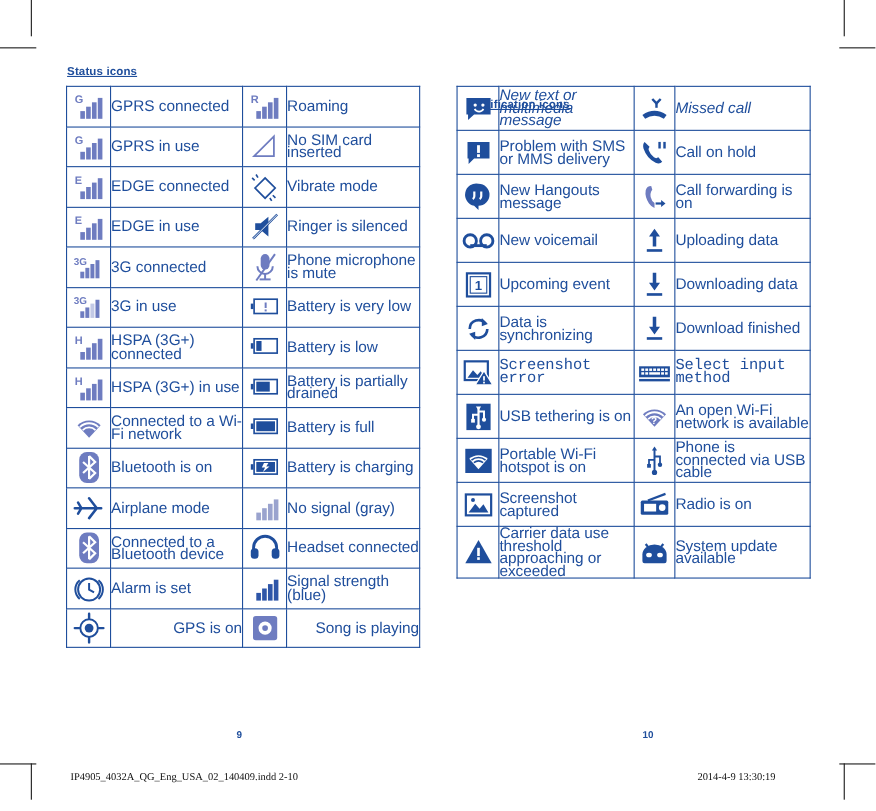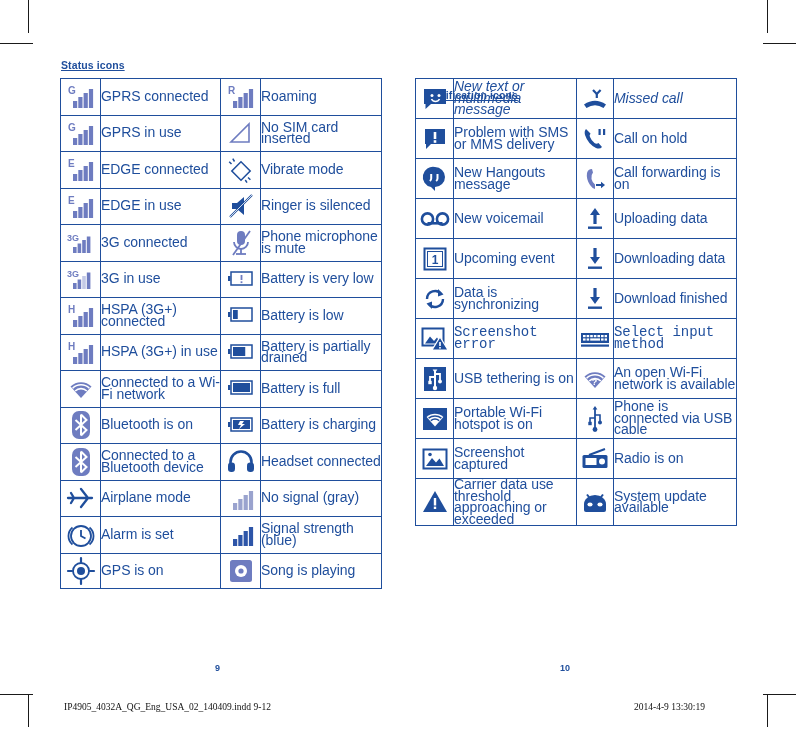--- a/index.html
+++ b/index.html
@@ -333,58 +333,58 @@
     <rect x="5" y="3" width="17" height="9" fill="#1F4E9C"></rect>
              <path d="M12 4 L10 8 L13 8 L11 12 L17 7 L14 7 L16 4 Z" fill="#ffffff"></path>
             </svg>
           </div>
         </td>
         <td class="cell-label">Battery is charging</td>
       </tr>
       <tr style="height: 36.5px;">
         <td class="cell-icon">
           <div class="iconbox">
+            <svg width="30" height="24" viewBox="0 0 30 24">
+        <path d="M2 12 L26 12 M22 12 L15 3 M22 12 L15 21 M8 12 L5 7 M8 12 L5 17" fill="none" stroke="#1F4E9C" stroke-width="2.3" stroke-linecap="round"></path>
+            </svg>
+          </div>
+        </td>
+        <td class="cell-label">Airplane mode</td>
+        <td class="cell-icon">
+          <div class="iconbox">
+            <svg width="30" height="27" viewBox="0 0 30 27">
+              <rect x="7" y="18" width="4.2" height="7" fill="#9AA3CE"></rect>
+              <rect x="12.3" y="14" width="4.2" height="11" fill="#9AA3CE"></rect>
+              <rect x="17.6" y="10" width="4.2" height="15" fill="#9AA3CE"></rect>
+              <rect x="22.9" y="6" width="4.2" height="19" fill="#9AA3CE"></rect>
+            </svg>
+          </div>
+        </td>
+        <td class="cell-label">No signal (gray)</td>
+      </tr>
+      <tr style="height: 36.5px;">
+        <td class="cell-icon">
+          <div class="iconbox">
             <svg width="22" height="30" viewBox="0 0 22 30">
         <rect x="2" y="1" width="18" height="28" rx="7" fill="#6E7CC0"></rect>
         <path d="M11 4.5 L11 25.5 M11 4.5 L16.5 10 L5.5 20 M11 25.5 L16.5 20 L5.5 10" fill="none" stroke="#ffffff" stroke-width="2"></path>
             </svg>
           </div>
         </td>
         <td class="cell-label">Connected to a Bluetooth device</td>
         <td class="cell-icon">
           <div class="iconbox">
             <svg width="28" height="24" viewBox="0 0 28 24">
         <path d="M3.5 17 L3.5 12 A10.5 10.5 0 0 1 24.5 12 L24.5 17" fill="none" stroke="#1F4E9C" stroke-width="2.6"></path>
         <rect x="1" y="12.5" width="7" height="9.5" rx="3.2" fill="#1F4E9C"></rect>
         <rect x="20" y="12.5" width="7" height="9.5" rx="3.2" fill="#1F4E9C"></rect>
             </svg>
           </div>
         </td>
         <td class="cell-label">Headset connected</td>
-      </tr>
-      <tr style="height: 36.5px;">
-        <td class="cell-icon">
-          <div class="iconbox">
-            <svg width="30" height="24" viewBox="0 0 30 24">
-        <path d="M2 12 L26 12 M22 12 L15 3 M22 12 L15 21 M8 12 L5 7 M8 12 L5 17" fill="none" stroke="#1F4E9C" stroke-width="2.3" stroke-linecap="round"></path>
-            </svg>
-          </div>
-        </td>
-        <td class="cell-label">Airplane mode</td>
-        <td class="cell-icon">
-          <div class="iconbox">
-            <svg width="30" height="27" viewBox="0 0 30 27">
-              <rect x="7" y="18" width="4.2" height="7" fill="#9AA3CE"></rect>
-              <rect x="12.3" y="14" width="4.2" height="11" fill="#9AA3CE"></rect>
-              <rect x="17.6" y="10" width="4.2" height="15" fill="#9AA3CE"></rect>
-              <rect x="22.9" y="6" width="4.2" height="19" fill="#9AA3CE"></rect>
-            </svg>
-          </div>
-        </td>
-        <td class="cell-label">No signal (gray)</td>
       </tr>
       <tr style="height: 36.5px;">
         <td class="cell-icon">
           <div class="iconbox">
             <svg width="28" height="28" viewBox="0 0 28 28">
         <circle cx="14" cy="15" r="10" fill="none" stroke="#1F4E9C" stroke-width="1.8"></circle>
         <path d="M14 9 L14 15 L18.5 17.5" fill="none" stroke="#1F4E9C" stroke-width="1.8"></path>
         <path d="M5.5 6.5 A11 11 0 0 0 5.5 23.5" fill="none" stroke="#1F4E9C" stroke-width="1.8"></path>
         <path d="M22.5 6.5 A11 11 0 0 1 22.5 23.5" fill="none" stroke="#1F4E9C" stroke-width="1.8"></path>
             </svg>
@@ -396,21 +396,21 @@
             <svg width="30" height="27" viewBox="0 0 30 27">
               <rect x="7" y="18" width="4.2" height="7" fill="#2D55A8"></rect>
               <rect x="12.3" y="14" width="4.2" height="11" fill="#2D55A8"></rect>
               <rect x="17.6" y="10" width="4.2" height="15" fill="#2D55A8"></rect>
               <rect x="22.9" y="6" width="4.2" height="19" fill="#2D55A8"></rect>
             </svg>
           </div>
         </td>
         <td class="cell-label">Signal strength (blue)</td>
       </tr>
-      <tr style="height: 35px;">
+      <tr style="height: 35px; text-align: right;">
         <td class="cell-icon">
           <div class="iconbox">
             <svg width="28" height="28" viewBox="0 0 28 28">
         <circle cx="14" cy="14" r="8" fill="none" stroke="#1F4E9C" stroke-width="1.8"></circle>
         <circle cx="14" cy="14" r="4" fill="#1F4E9C"></circle>
         <path d="M14 1 L14 5 M14 23 L14 27 M1 14 L5 14 M23 14 L27 14" stroke="#1F4E9C" stroke-width="2.2" stroke-linecap="round"></path>
             </svg>
           </div>
         </td>
         <td class="cell-label">GPS is on</td>
@@ -703,15 +703,15 @@
         <ellipse cx="20" cy="13.5" rx="2.6" ry="2.1" fill="#ffffff"></ellipse>
             </svg>
           </div>
         </td>
         <td class="cell-label">System update available</td>
       </tr>
     </tbody>
 </table>
 
 <div class="pagenum" style="left:215px;top:663px;">9</div>
-<div class="pagenum" style="left:560px;top:663px;">10</div>
-<div class="footline" style="left:64px;top:702px;">IP4905_4032A_QG_Eng_USA_02_140409.indd   9-12</div>
+<div class="pagenum" style="left:584px;top:663px;">10</div>
+<div class="footline" style="left:64px;top:702px;">IP4905_4032A_QG_Eng_USA_02_140409.indd   2-10</div>
 <div class="footline" style="left:634px;top:702px;">2014-4-9   13:30:19</div>
 
 </body></html>

